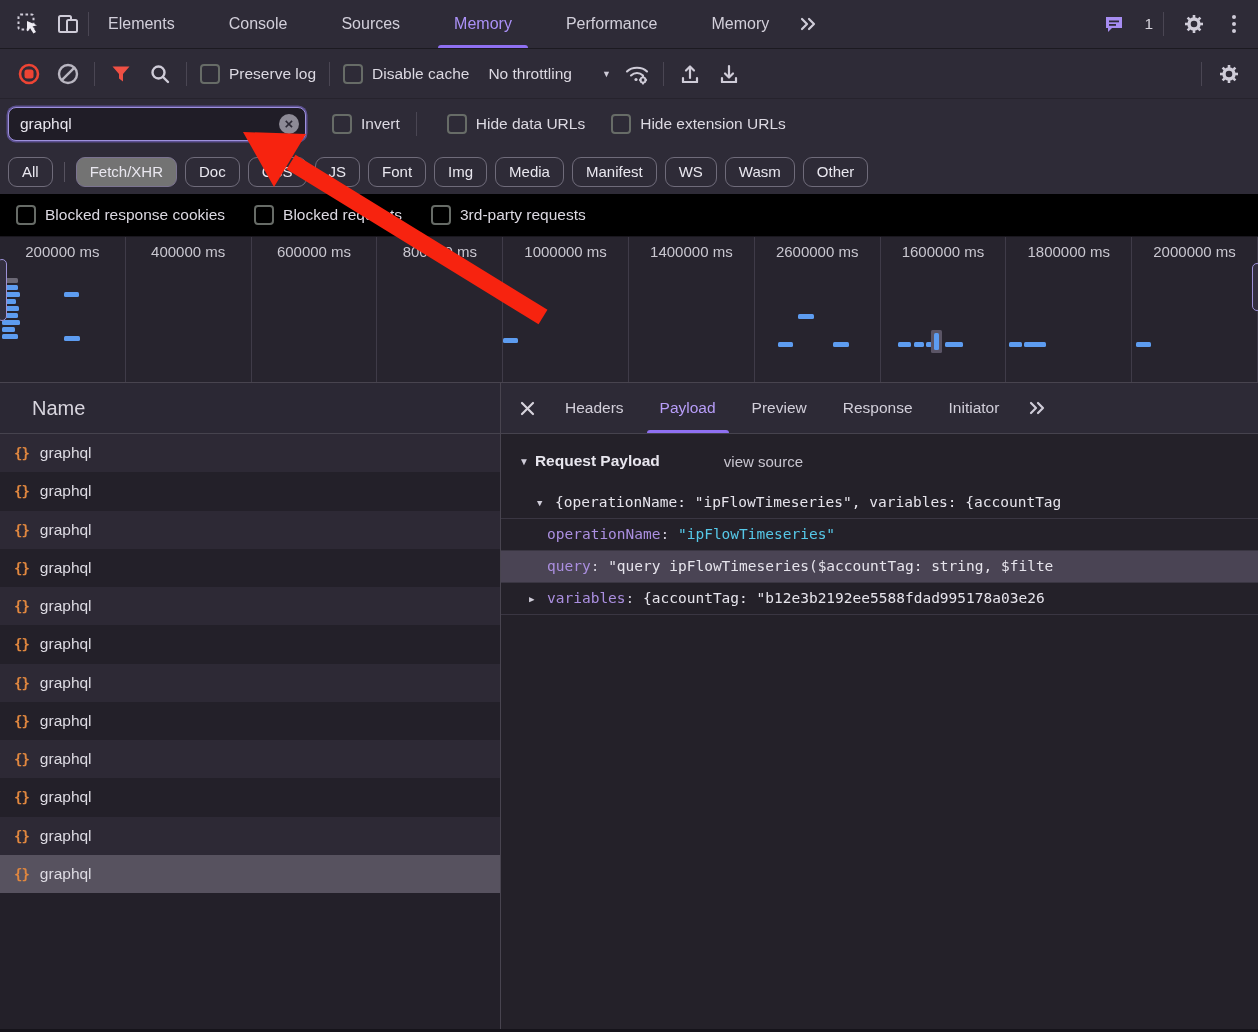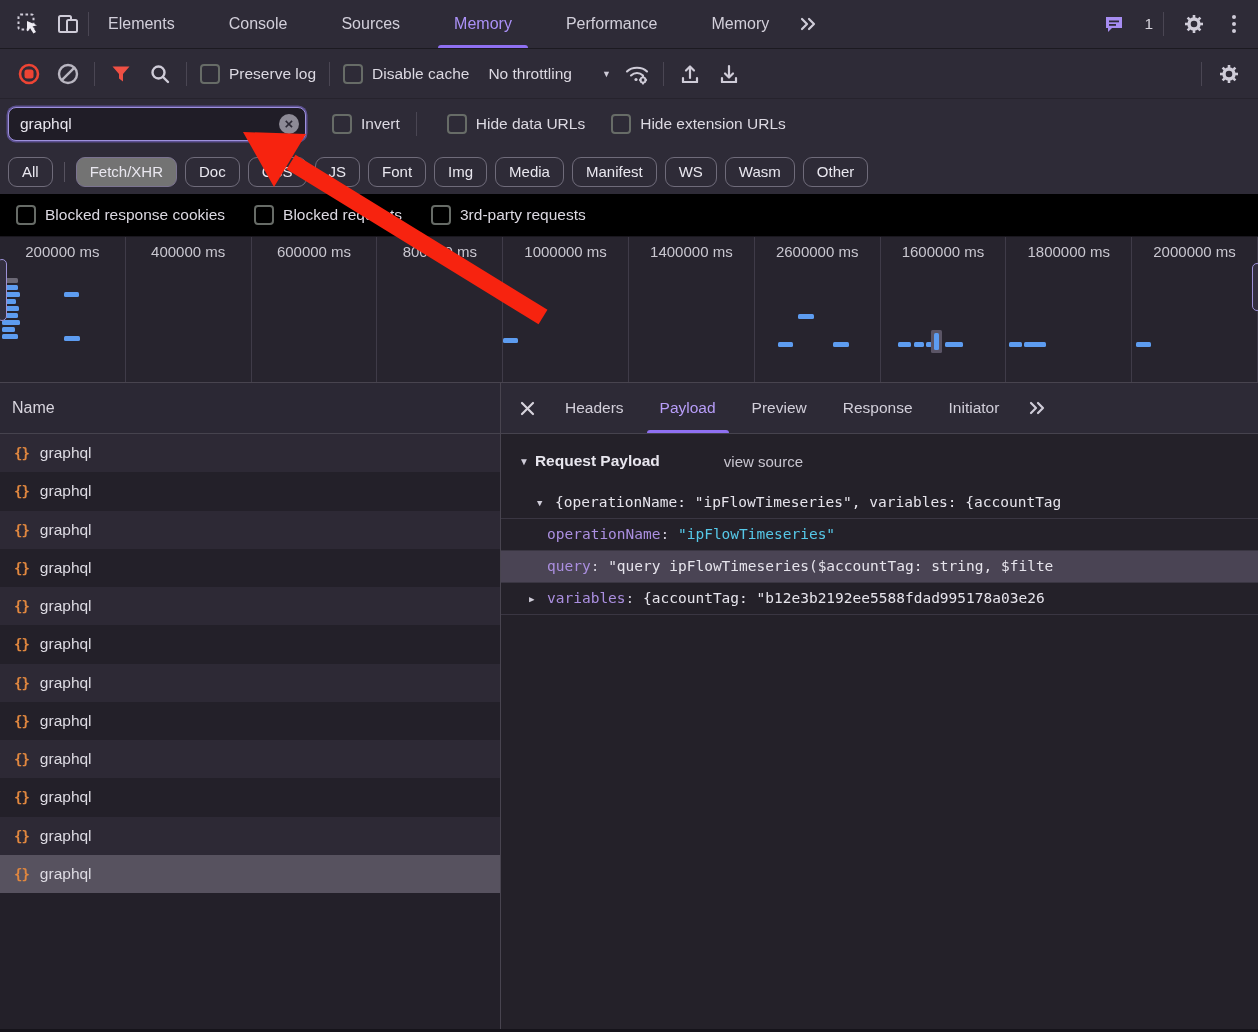--- a/index.html
+++ b/index.html
@@ -63,21 +63,21 @@
     text-align:center;padding-top:6px;font-size:15px;color:#c9c7d0;}
   .tl-bar{position:absolute;height:5px;border-radius:1.5px;}
   .tl-grip{position:absolute;background:#332f3f;border:1.5px solid #9d92d8;border-radius:5px;box-sizing:border-box;}
   #grip-left{left:-3px;top:22px;width:10px;height:62px;}
   #grip-right{right:-4px;top:26px;width:10px;height:48px;}
 
   
   #lower{display:flex;height:651px;border-top:0;}
   #left-pane{width:500px;flex:0 0 500px;background:#232029;border-right:1px solid #48444f;display:flex;flex-direction:column;}
   #name-header{height:50px;line-height:50px;flex:0 0 50px;background:#2b2834;border-bottom:1px solid #46434e;
-    font-size:16px;color:#d8d5de;padding-left:12px;}
+    font-size:20px;color:#d8d5de;padding-left:32px;}
   #request-list{flex:1;overflow:hidden;}
   .req-row{height:38.25px;display:flex;align-items:center;gap:11px;padding-left:14px;font-size:15.5px;color:#dddbe3;}
   .req-row:nth-child(odd){background:#2d2935;}
   .req-row.selected{background:#57525f;}
   .req-icon{font-family:"DejaVu Sans Mono",monospace;font-weight:bold;font-size:14px;color:#e0873f;letter-spacing:-1px;}
 
   
   #right-pane{flex:1;background:#242129;display:flex;flex-direction:column;min-width:0;}
   #detail-tabbar{height:50px;flex:0 0 50px;background:#2d2a36;border-bottom:1px solid #46434e;display:flex;align-items:center;}
   .close-btn{width:40px;height:50px;display:flex;align-items:center;justify-content:center;margin-left:6px;}

